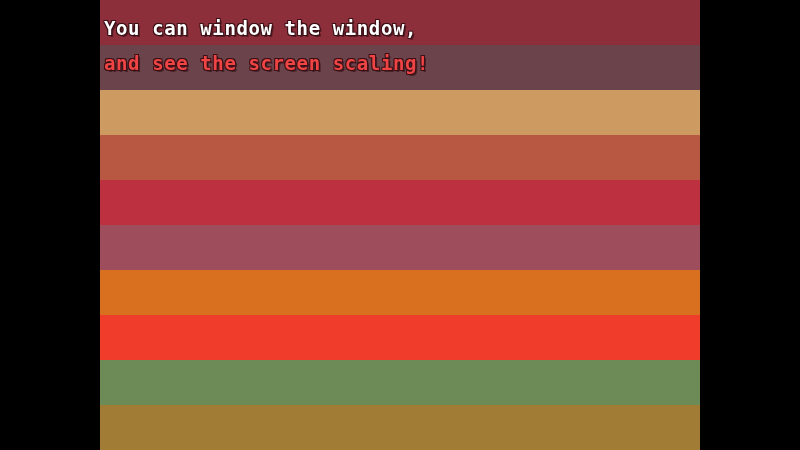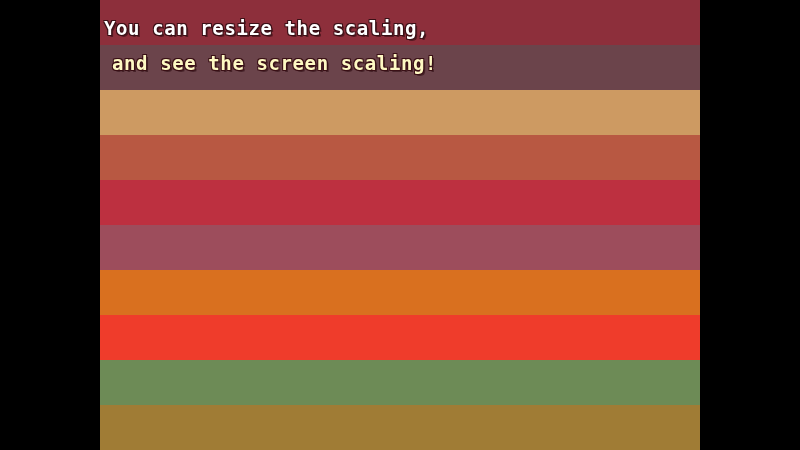--- a/index.html
+++ b/index.html
@@ -82,22 +82,22 @@
         <div class="band" style="background: rgb(184, 88, 66);"></div>
         <div class="band" style="background: rgb(189, 48, 64);"></div>
         <div class="band" style="background: rgb(157, 77, 92);"></div>
         <div class="band" style="background: rgb(217, 112, 31);"></div>
         <div class="band" style="background: rgb(239, 60, 43);"></div>
         <div class="band" style="background: rgb(109, 139, 86);"></div>
         <div class="band" style="background: rgb(160, 124, 53);"></div>
       </div>
 
     <div id="overlay" style="width: 600px; height: 450px;">
-      <div class="hint-line l1" style="color: rgb(255, 255, 255);">You can resize the scaling,</div>
-      <div class="hint-line l2" style="color: #fef9c3; margin-left: 8px;">and see the screen scaling!</div>
+      <div class="hint-line l1" style="color: rgb(255, 255, 255);">You can window the window,</div>
+      <div class="hint-line l2" style="color: #ef4444;">and see the screen scaling!</div>
     </div>
 
   </div>
 
   <div class="pillarbox left" style="height: 450px; background: rgb(0, 0, 0); width: 100px;"></div>
   <div class="pillarbox right" style="height: 450px; background: rgb(0, 0, 0); width: 100px;"></div>
 
 </div>
 
 </body></html>

